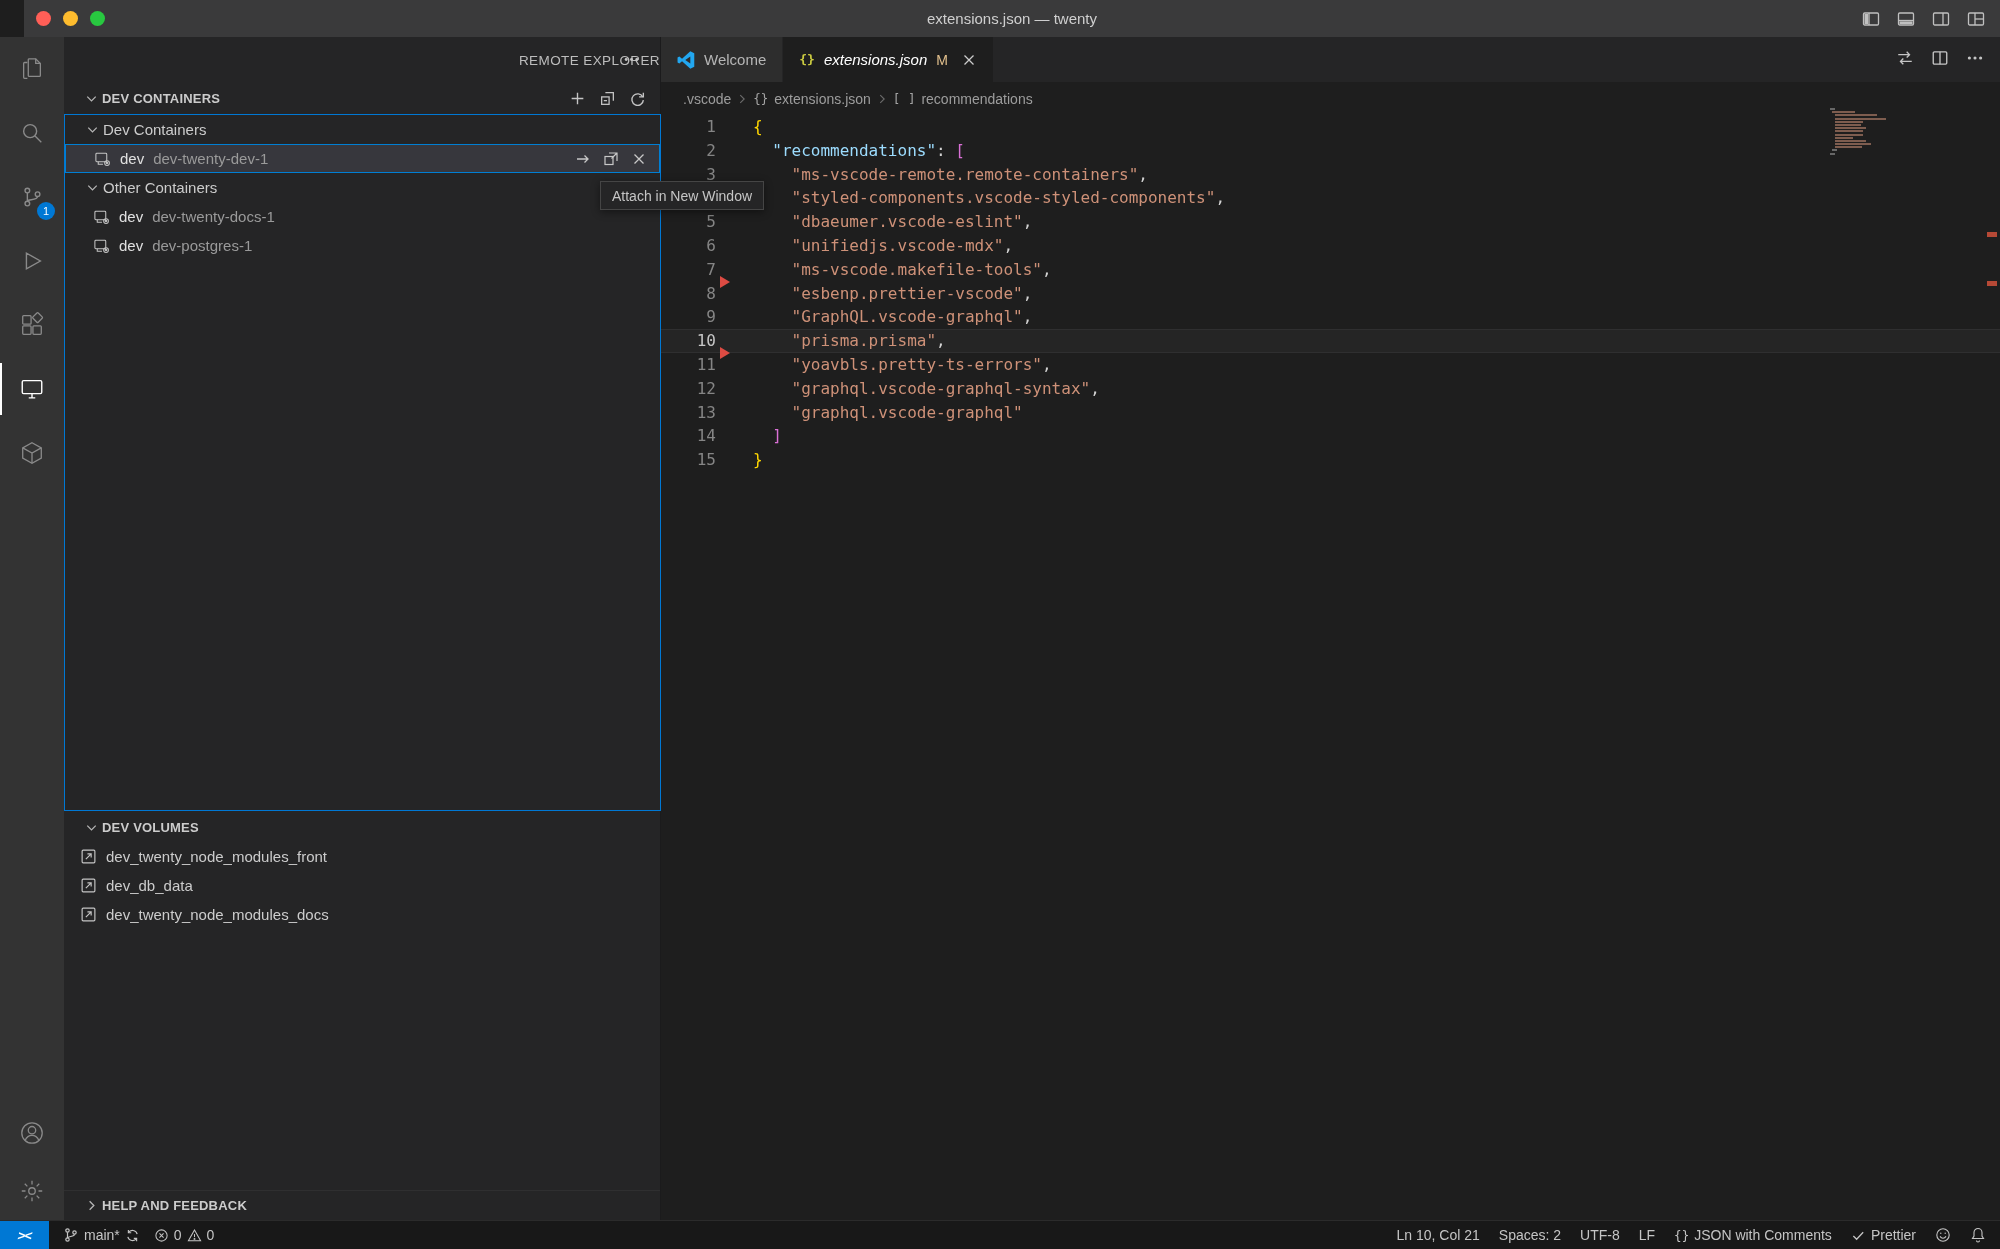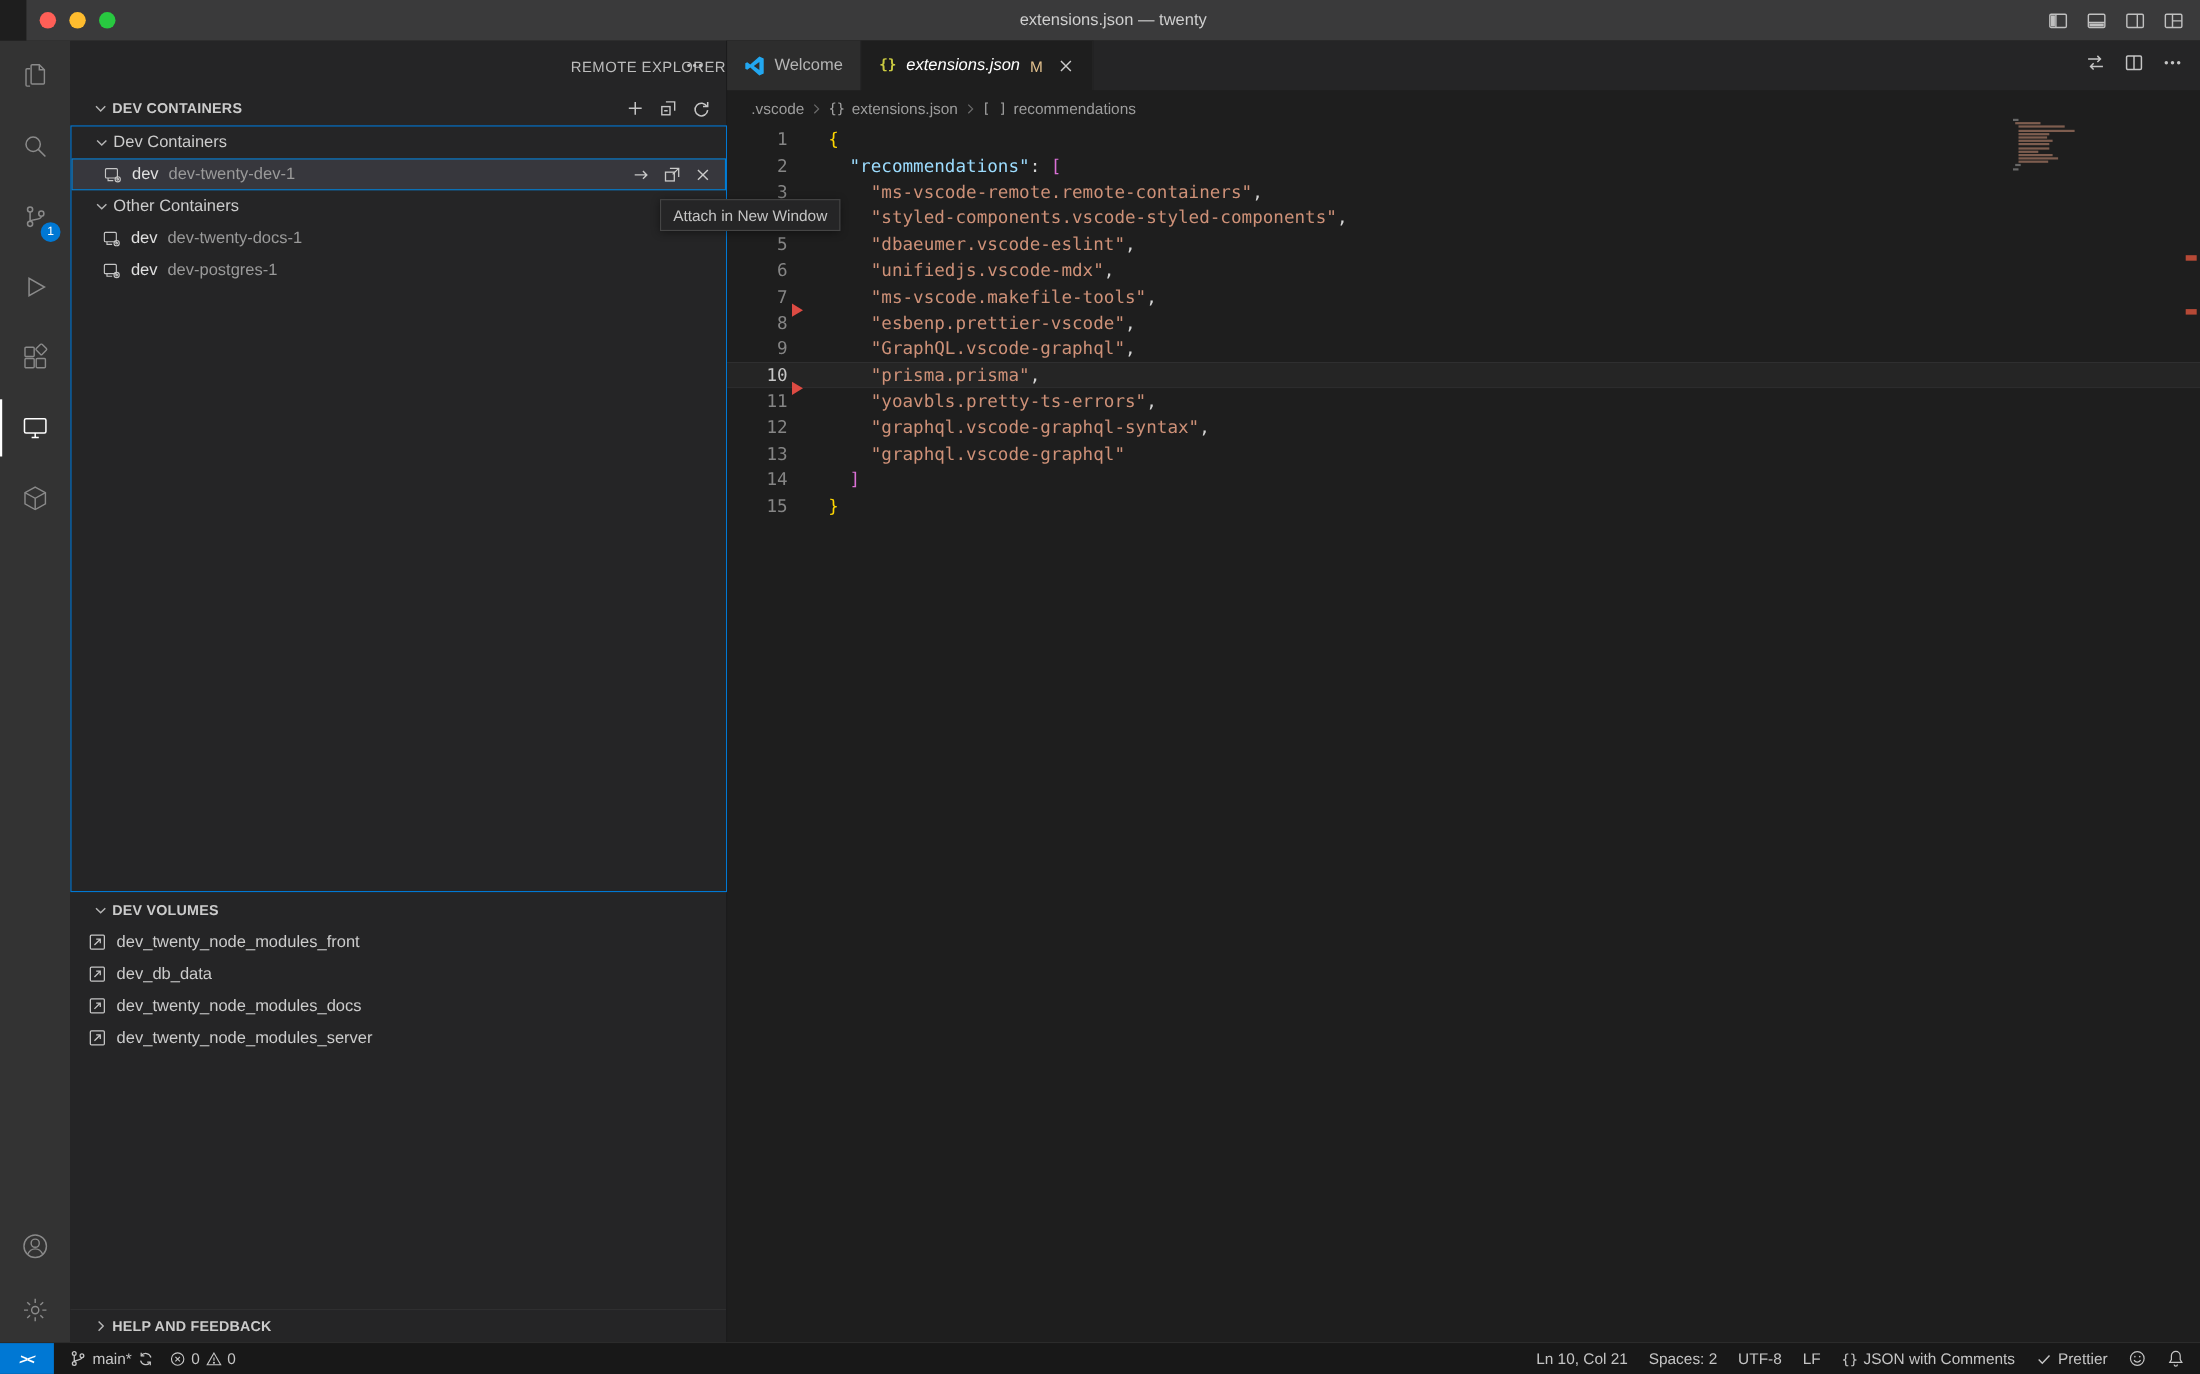--- a/index.html
+++ b/index.html
@@ -355,29 +355,20 @@
             </div>
             <div class="tree-row vol-item">
               <span class="citem-icon">
                 <svg viewBox="0 0 16 16" width="17" height="17" fill="none" stroke="currentColor" stroke-width="1.1">
                   <rect x="2" y="2" width="12" height="12" rx="1"></rect>
                   <path d="M5.5 10.5l5-5M7 5.5h3.5V9"></path>
                 </svg>
               </span>
               <span class="vol-label">dev_twenty_node_modules_docs</span>
             </div>
-            <div class="tree-row vol-item">
-              <span class="citem-icon">
-                <svg viewBox="0 0 16 16" width="17" height="17" fill="none" stroke="currentColor" stroke-width="1.1">
-                  <rect x="2" y="2" width="12" height="12" rx="1"></rect>
-                  <path d="M5.5 10.5l5-5M7 5.5h3.5V9"></path>
-                </svg>
-              </span>
-              <span class="vol-label">dev_twenty_node_modules_server</span>
-            </div>
           </div>
       </div>
 
       <div class="help-header">
         <span class="chev">
             <svg viewBox="0 0 16 16" width="15" height="15" fill="none" stroke="currentColor" stroke-width="1.4">
               <path d="M6 3.5L10.5 8 6 12.5"></path>
             </svg>
           </span>
         <span class="sec-label">HELP AND FEEDBACK</span>

